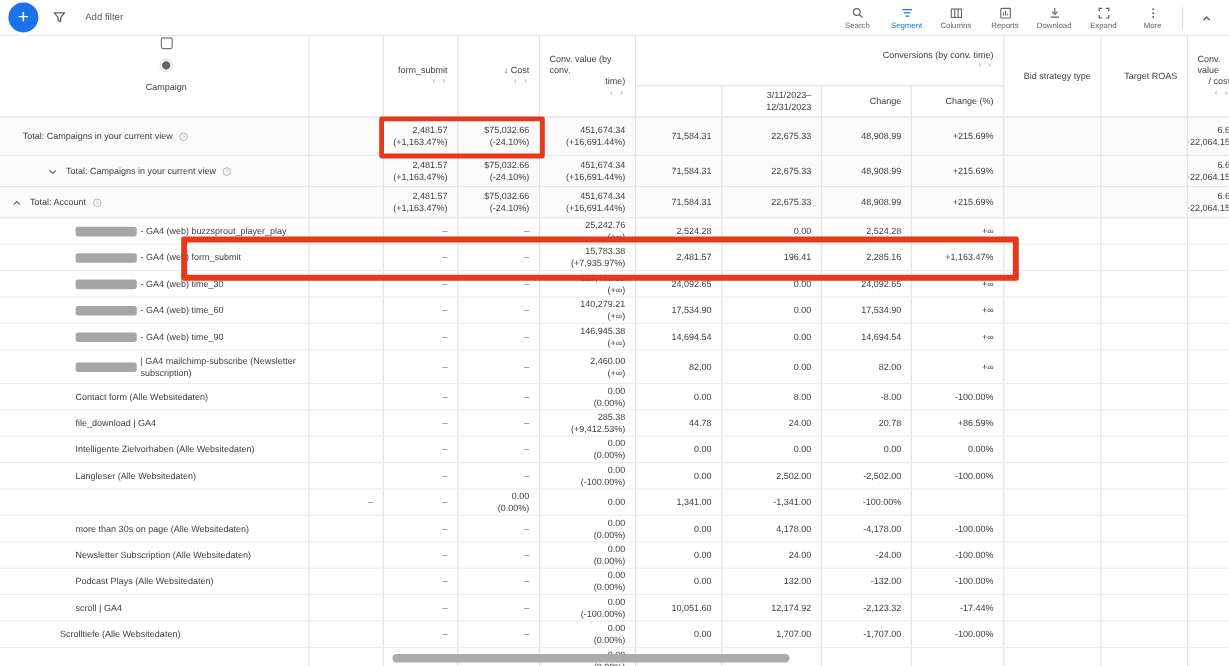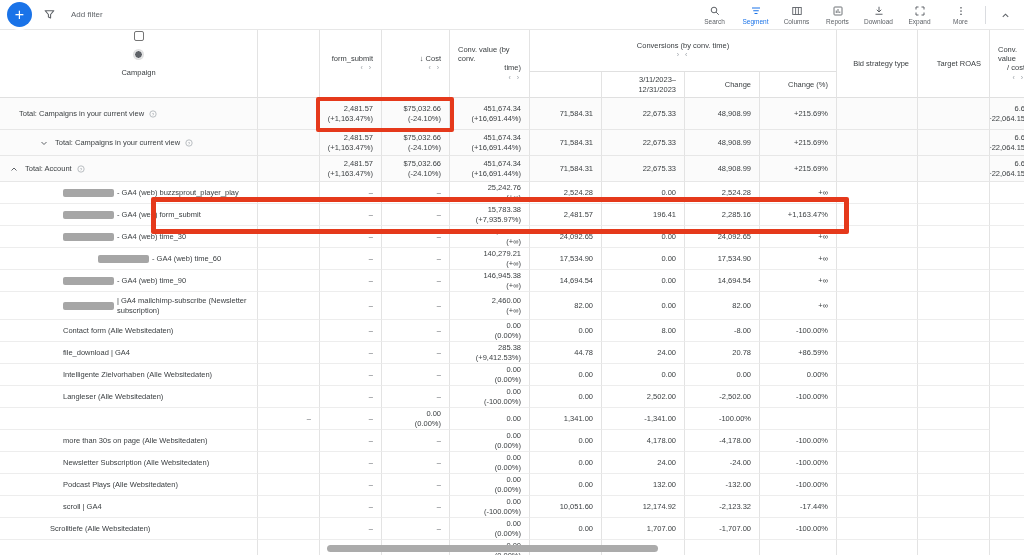--- a/index.html
+++ b/index.html
@@ -27,21 +27,21 @@
   .c span { white-space:nowrap; }
 
   
   .hdr { display:grid; grid-template-columns:var(--cols); grid-template-rows:42px 26px; width:1034px; background:#fff; }
   .hc { border-right:1px solid #e3e3e3; border-bottom:1px solid #e0e0e0; font-size:7.5px; color:#3c4043; display:flex; flex-direction:column; justify-content:center; align-items:flex-end; padding:1px 8px; overflow:hidden; line-height:1.25; }
   .span2 { grid-row:1 / span 2; }
   .hc .sorticons { color:#9aa0a6; font-size:7px; letter-spacing:2px; margin-top:1px; }
   .hc.campaign { grid-column:1; flex-direction:column; justify-content:flex-start; align-items:center; gap:9px; padding-left:28px; }
   .checkbox { width:10px; height:10px; border:1.4px solid #757575; border-radius:2px; background:#fff; cursor:pointer; flex:0 0 auto; }
   .dot { width:9px; height:9px; border-radius:50%; background:#5f6368; border:1px solid #fff; box-shadow:0 0 0 1px #e0e0e0; flex:0 0 auto; }
-  .grouphdr { grid-column:6 / span 4; grid-row:1;align-items:center; }
+  .grouphdr { grid-column:6 / span 4; grid-row:1; }
   .datehdr { grid-row:2; white-space:nowrap; }
 
   
   .row-total { background:#fbfbfb; }
   .row-total .c { border-bottom:1px solid #e7e7e7; }
   .tot-label { gap:5px; }
   .tot-label .lbl { white-space:nowrap; }
   .chev { width:12px; display:flex; align-items:center; justify-content:center; cursor:pointer; flex:0 0 auto; }
   .help { flex:0 0 auto; display:flex; cursor:pointer; }
   .name-cell { font-size:7.5px; color:#3c4043; }
@@ -419,21 +419,21 @@
           <span>24,092.65</span>
         </div>
     <div class="c num ">
           <span>+∞</span>
         </div>
     <div class="c"></div>
     <div class="c"></div>
     <div class="c"></div>
   </div>
   <div class="r" style="height:22px;">
-    <div class="c left name-cell" style="padding-left:98px;">
+    <div class="c left name-cell" style="padding-left:63px;">
       <span class="redact"></span>
       <span class="nm">- GA4 (web) time_60</span>
     </div>
     <div class="c"></div>
     <div class="c num dash">
           <span>–</span>
         </div>
         <div class="c num dash">
           <span>–</span>
         </div>

